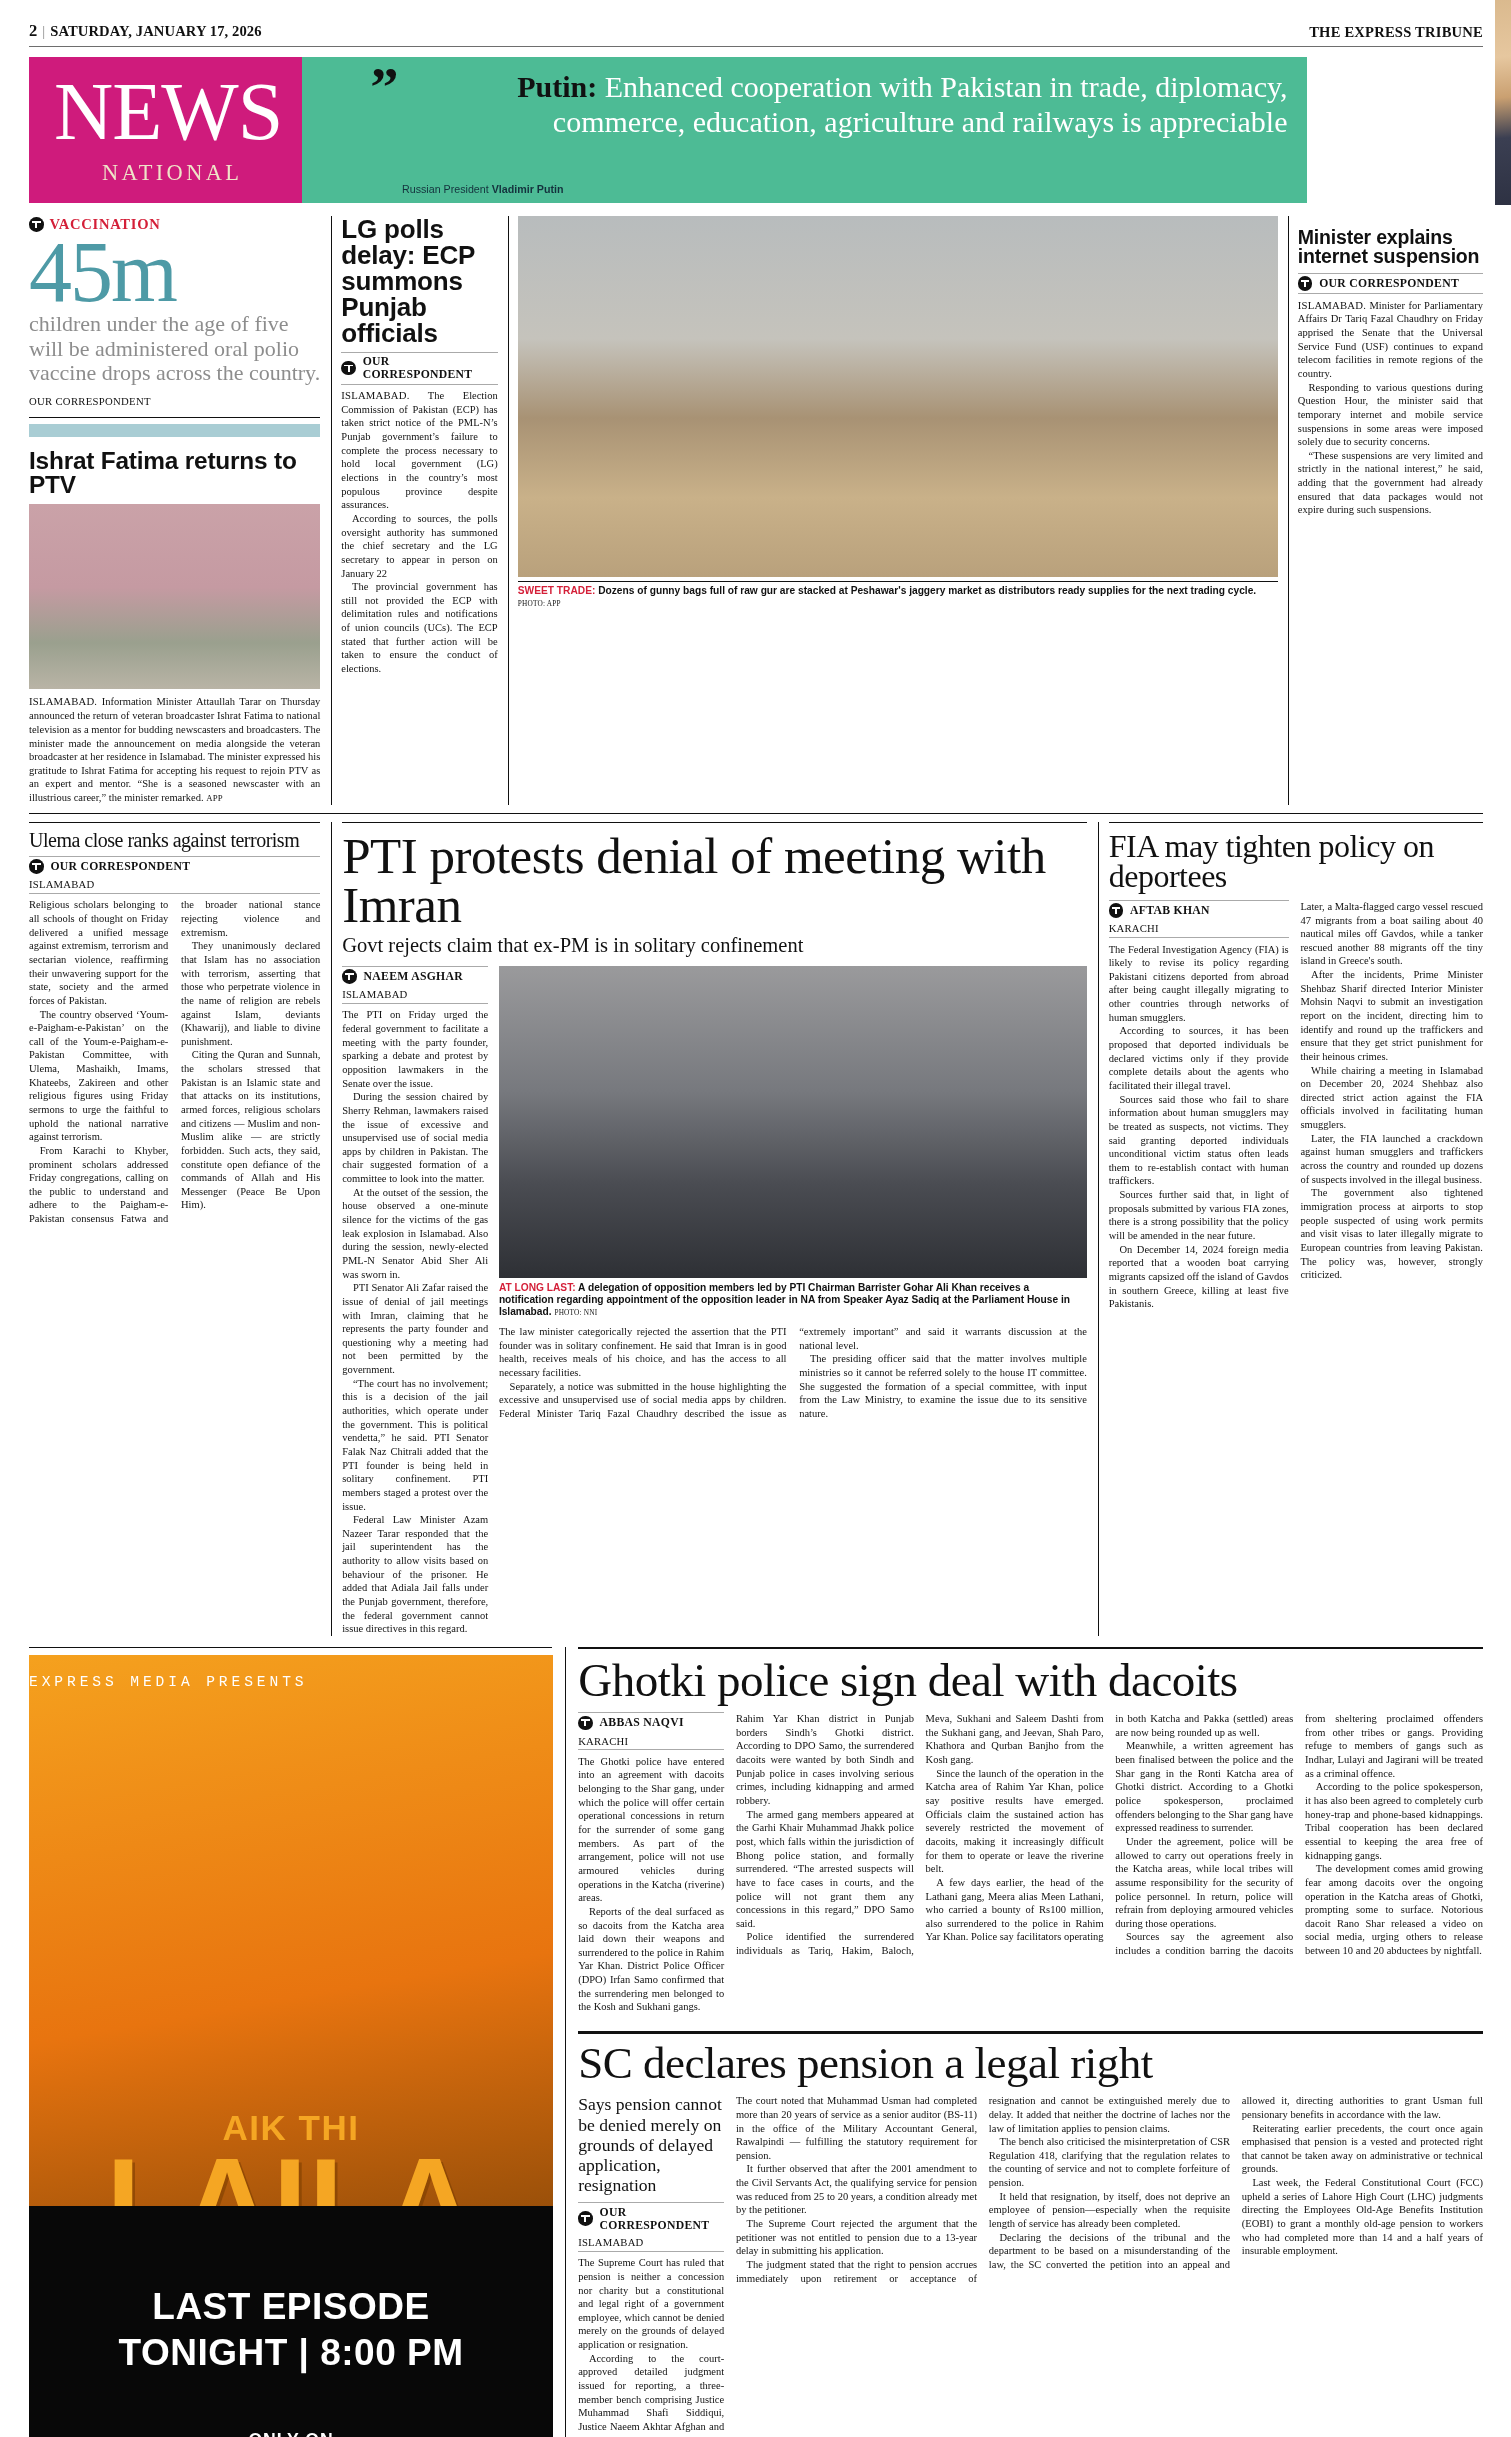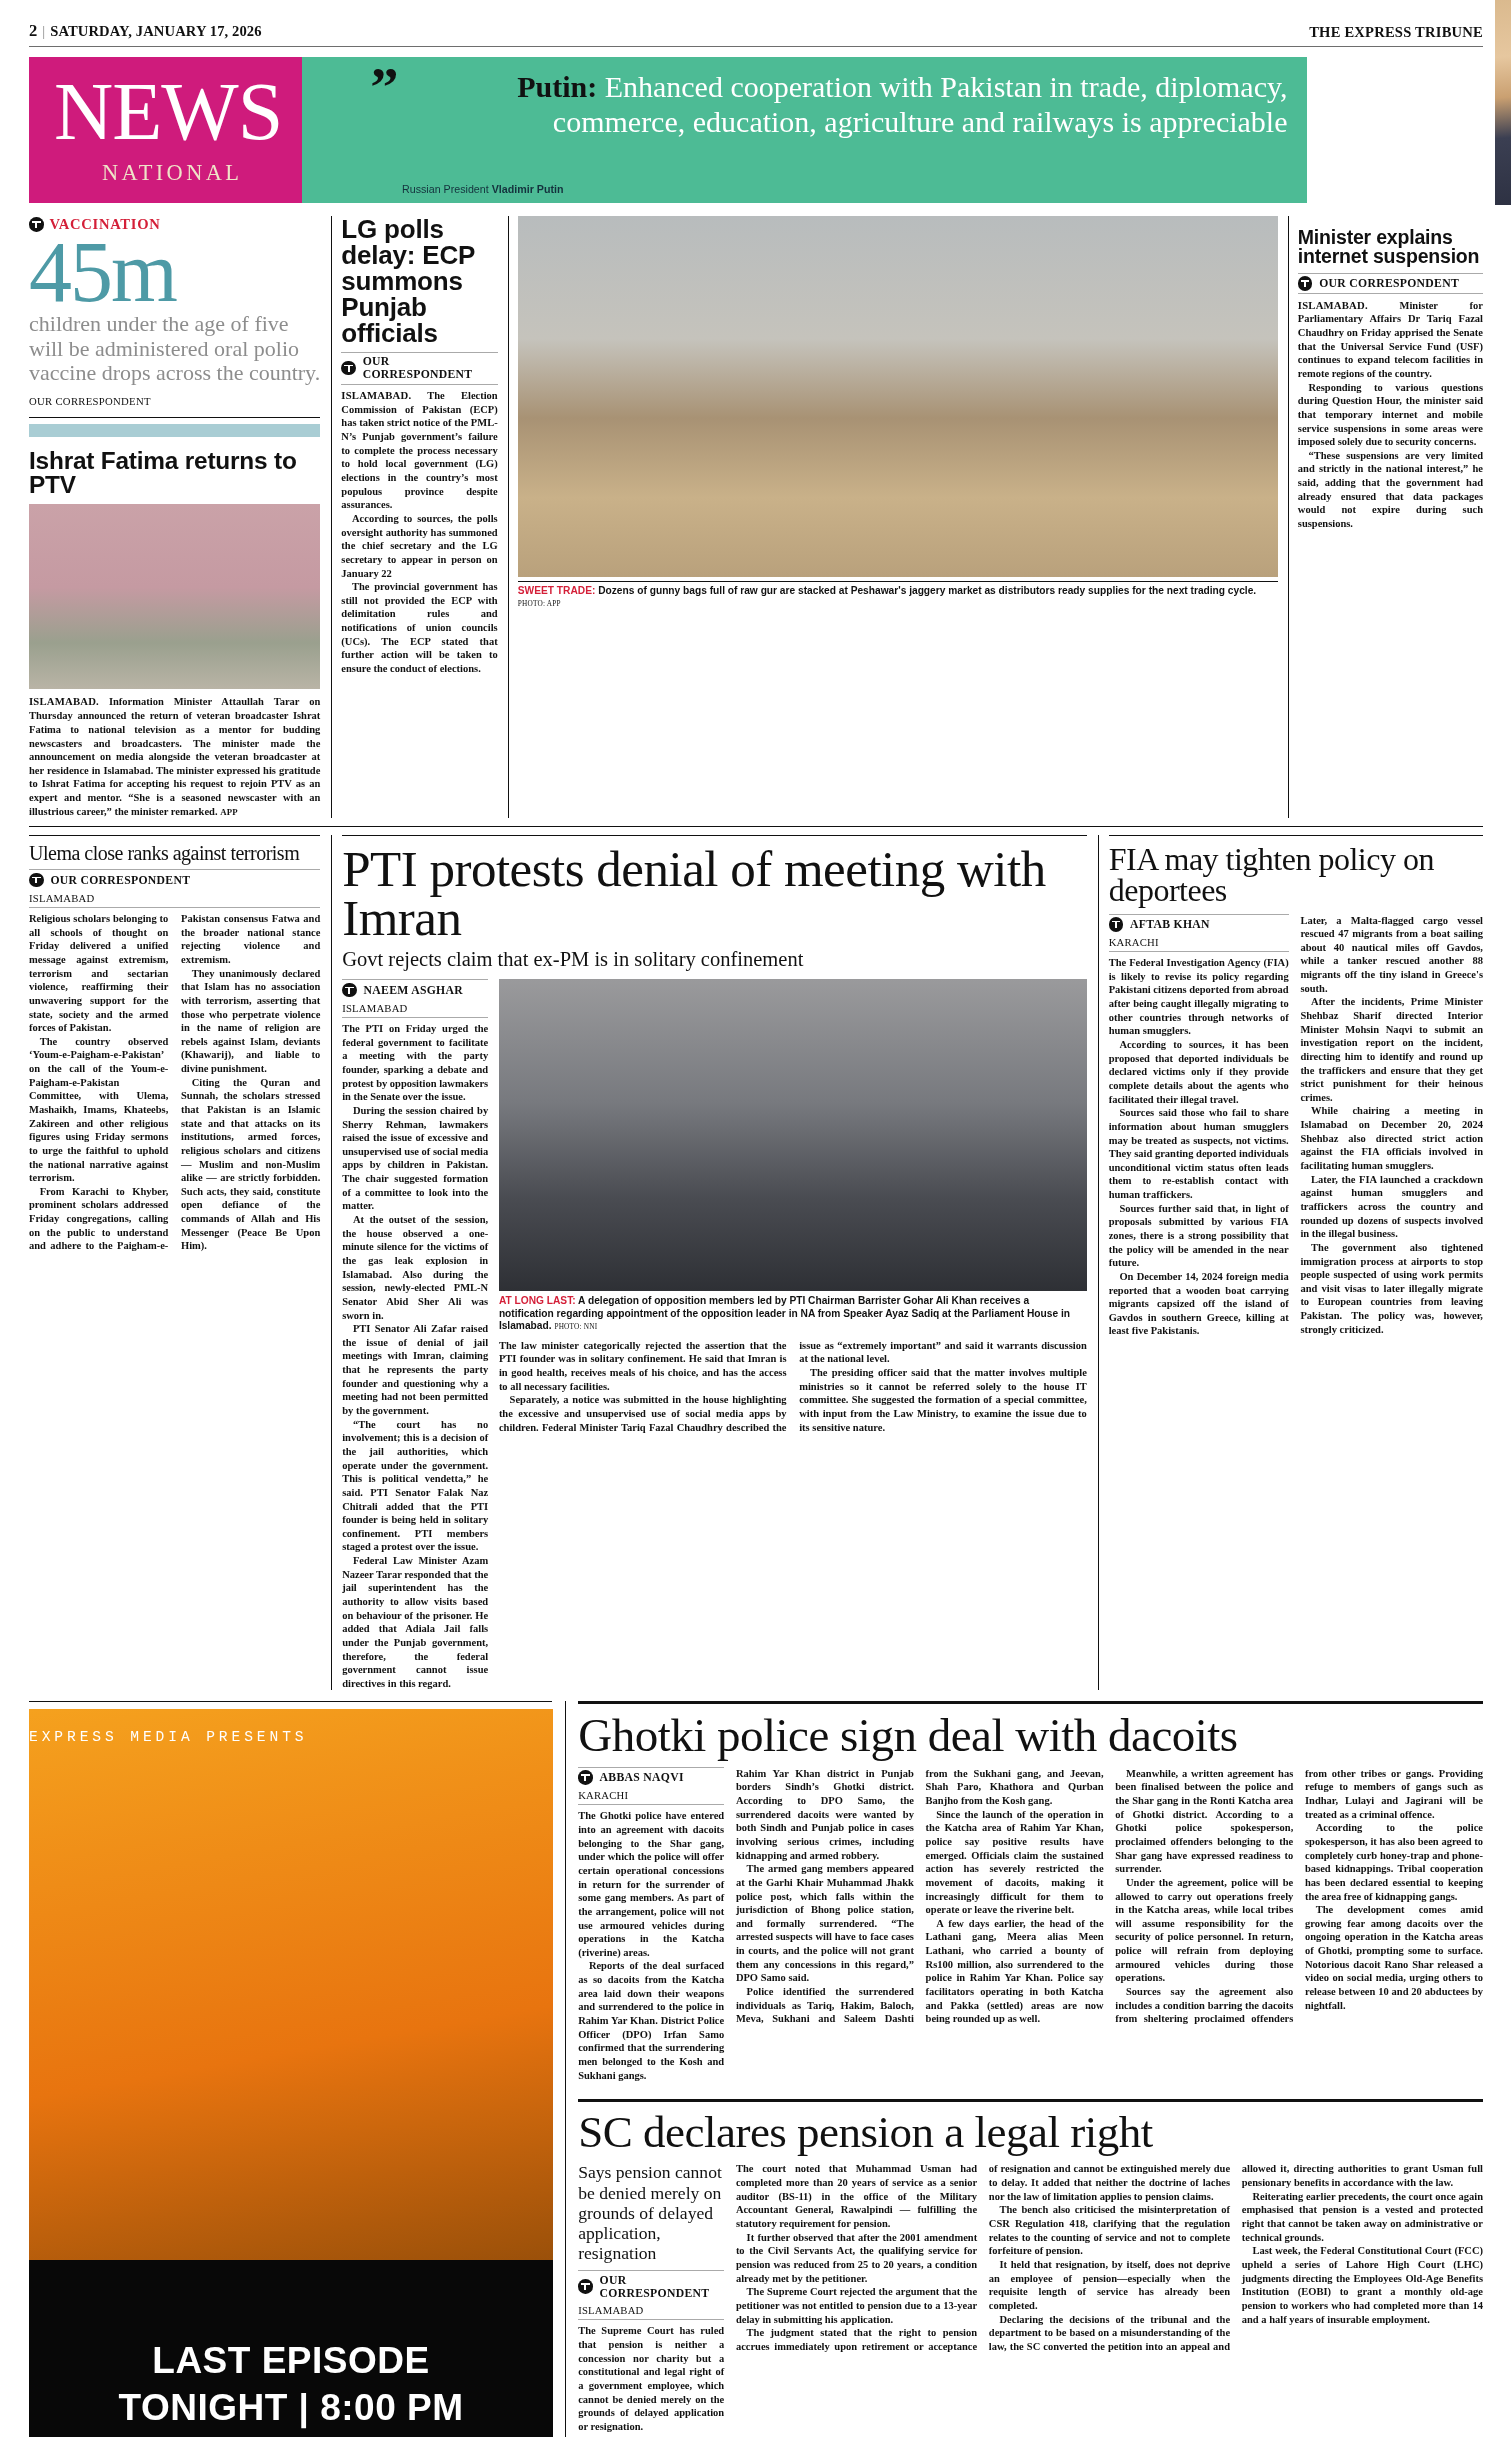--- a/index.html
+++ b/index.html
@@ -69,21 +69,21 @@
   .dateline { font-family:"Liberation Serif",serif; font-size:10.7px; letter-spacing:0.2px;
               padding:2px 0 2.9px; }
 
   .hl-serif { font-family:"Liberation Serif",serif; font-weight:normal; line-height:.96;
               letter-spacing:-0.5px; }
   .hl-sans  { font-family:"Liberation Sans",sans-serif; font-weight:bold; line-height:1.0;
               letter-spacing:-0.2px; }
 
   .body-text { font-family:"Liberation Serif",serif; font-size:10.5px; line-height:1.30;
                text-align:justify; hyphens:auto; }
-  .body-text p { margin:0; text-indent:10.7px;font-weight:bold; }
+  .body-text p { margin:0; text-indent:10.7px; }
   .body-text p:first-child { text-indent:0; }
   .drop-city { font-variant:small-caps; font-size:10.7px; letter-spacing:0.2px; }
   .agency { font-variant:small-caps; font-size:8.8px; letter-spacing:0.2px; }
 
   .cap { font-family:"Liberation Sans",sans-serif; font-size:10.2px; line-height:1.2;
          font-weight:bold; }
   .cap .lead { color:#d41f38; }
   .cap .credit { font-family:"Liberation Serif",serif; font-weight:normal; font-size:7.3px;
                  font-variant:small-caps; letter-spacing:0.2px; }
 
@@ -353,20 +353,24 @@
       </div>
     </div>
   </div>
 
   <div class="rowC">
 
     <div class="adcol">
       <div class="hr-thin" style="margin-bottom:7.8px;"></div>
       <div class="ad">
         <div class="ad-present">EXPRESS MEDIA PRESENTS</div>
+        <div class="ad-logo">
+          <span class="ad-aikthi">AIK THI</span>
+          <span class="ad-laila">LAILA</span>
+        </div>
         <div class="ad-black"></div>
         <div class="ad-ep">
           <div>LAST EPISODE</div>
           <div>TONIGHT | 8:00 PM</div>
         </div>
         <div class="ad-only">ONLY ON</div>
 
       </div>
     </div>
 

